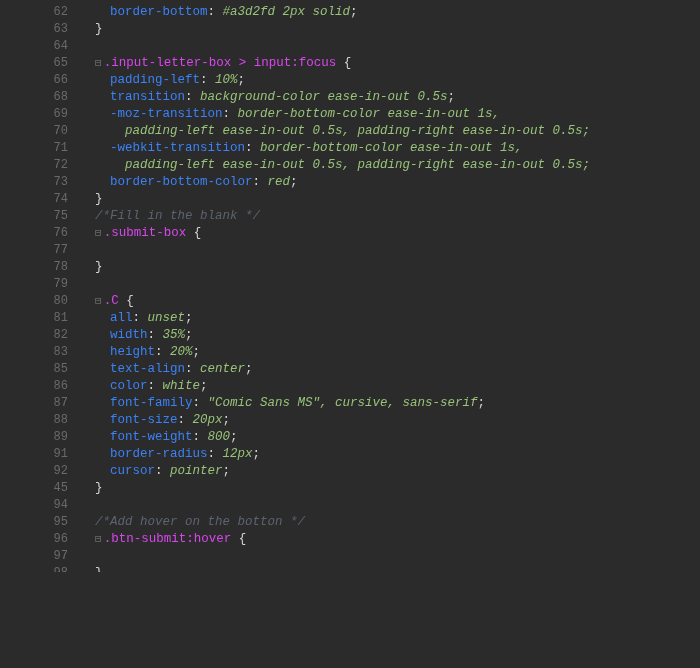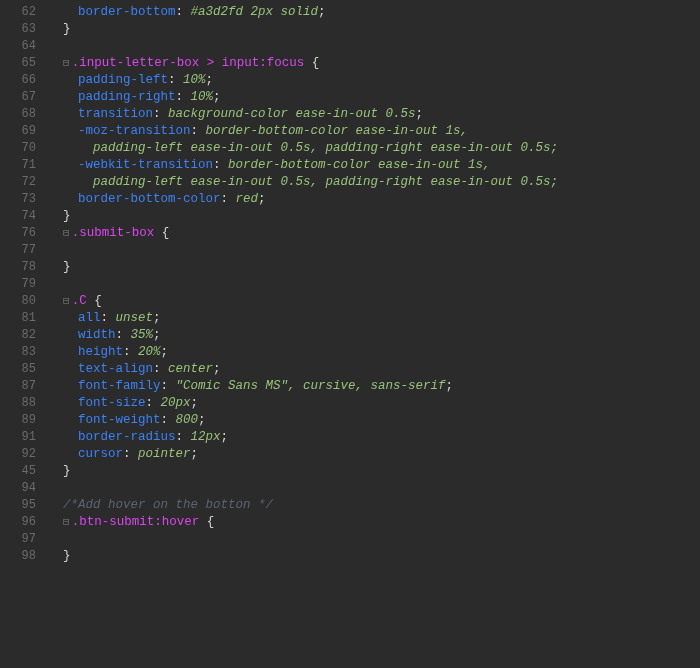--- a/index.html
+++ b/index.html
@@ -17,20 +17,21 @@
       overflow: hidden;
     }
 
     .code-editor {
       background-color: #2b2b2b;
       width: 700px;
       height: 572px;
       display: flex;
       flex-direction: column;
       overflow: hidden;
+      padding-left: 32px;
     }
 
     .code-content {
       display: flex;
       flex-direction: column;
       padding: 4px 0;
       overflow: hidden;
     }
 
     .code-line {
@@ -93,24 +94,20 @@
       </div>
       <div class="code-line">
         <span class="line-number">65</span>
         <span class="line-content">  <span class="collapse-icon">⊟</span><span class="selector">.input-letter-box &gt; input:focus</span> <span class="brace">{</span></span>
       </div>
       <div class="code-line">
         <span class="line-number">66</span>
         <span class="line-content">    <span class="property">padding-left</span><span class="punctuation">: </span><span class="value">10%</span><span class="punctuation">;</span></span>
       </div>
       <div class="code-line">
-        <span class="line-number">67</span>
-        <span class="line-content">    <span class="property">padding-right</span><span class="punctuation">: </span><span class="value">10%</span><span class="punctuation">;</span></span>
-      </div>
-      <div class="code-line">
         <span class="line-number">68</span>
         <span class="line-content">    <span class="property">transition</span><span class="punctuation">: </span><span class="value">background-color ease-in-out 0.5s</span><span class="punctuation">;</span></span>
       </div>
       <div class="code-line">
         <span class="line-number">69</span>
         <span class="line-content">    <span class="property">-moz-transition</span><span class="punctuation">: </span><span class="value">border-bottom-color ease-in-out 1s,</span><span class="punctuation"></span></span>
       </div>
       <div class="code-line">
         <span class="line-number">70</span>
         <span class="line-content">      <span class="value">padding-left ease-in-out 0.5s, padding-right ease-in-out 0.5s;</span></span>
@@ -125,20 +122,24 @@
       </div>
       <div class="code-line">
         <span class="line-number">73</span>
         <span class="line-content">    <span class="property">border-bottom-color</span><span class="punctuation">: </span><span class="value">red</span><span class="punctuation">;</span></span>
       </div>
       <div class="code-line">
         <span class="line-number">74</span>
         <span class="line-content">  <span class="brace">}</span></span>
       </div>
       <div class="code-line">
+        <span class="line-number">75</span>
+        <span class="line-content"><span class="comment">  /*Fill in the blank */</span></span>
+      </div>
+      <div class="code-line">
         <span class="line-number">76</span>
         <span class="line-content">  <span class="collapse-icon">⊟</span><span class="selector">.submit-box</span> <span class="brace">{</span></span>
       </div>
       <div class="code-line">
         <span class="line-number">77</span>
         <span class="line-content"></span>
       </div>
       <div class="code-line">
         <span class="line-number">78</span>
         <span class="line-content">  <span class="brace">}</span></span>
@@ -161,20 +162,24 @@
       </div>
       <div class="code-line">
         <span class="line-number">83</span>
         <span class="line-content">    <span class="property">height</span><span class="punctuation">: </span><span class="value">20%</span><span class="punctuation">;</span></span>
       </div>
       <div class="code-line">
         <span class="line-number">85</span>
         <span class="line-content">    <span class="property">text-align</span><span class="punctuation">: </span><span class="value">center</span><span class="punctuation">;</span></span>
       </div>
       <div class="code-line">
+        <span class="line-number">86</span>
+        <span class="line-content">    <span class="property">color</span><span class="punctuation">: </span><span class="value">white</span><span class="punctuation">;</span></span>
+      </div>
+      <div class="code-line">
         <span class="line-number">87</span>
         <span class="line-content">    <span class="property">font-family</span><span class="punctuation">: </span><span class="value">"Comic Sans MS", cursive, sans-serif</span><span class="punctuation">;</span></span>
       </div>
       <div class="code-line">
         <span class="line-number">88</span>
         <span class="line-content">    <span class="property">font-size</span><span class="punctuation">: </span><span class="value">20px</span><span class="punctuation">;</span></span>
       </div>
       <div class="code-line">
         <span class="line-number">89</span>
         <span class="line-content">    <span class="property">font-weight</span><span class="punctuation">: </span><span class="value">800</span><span class="punctuation">;</span></span>

